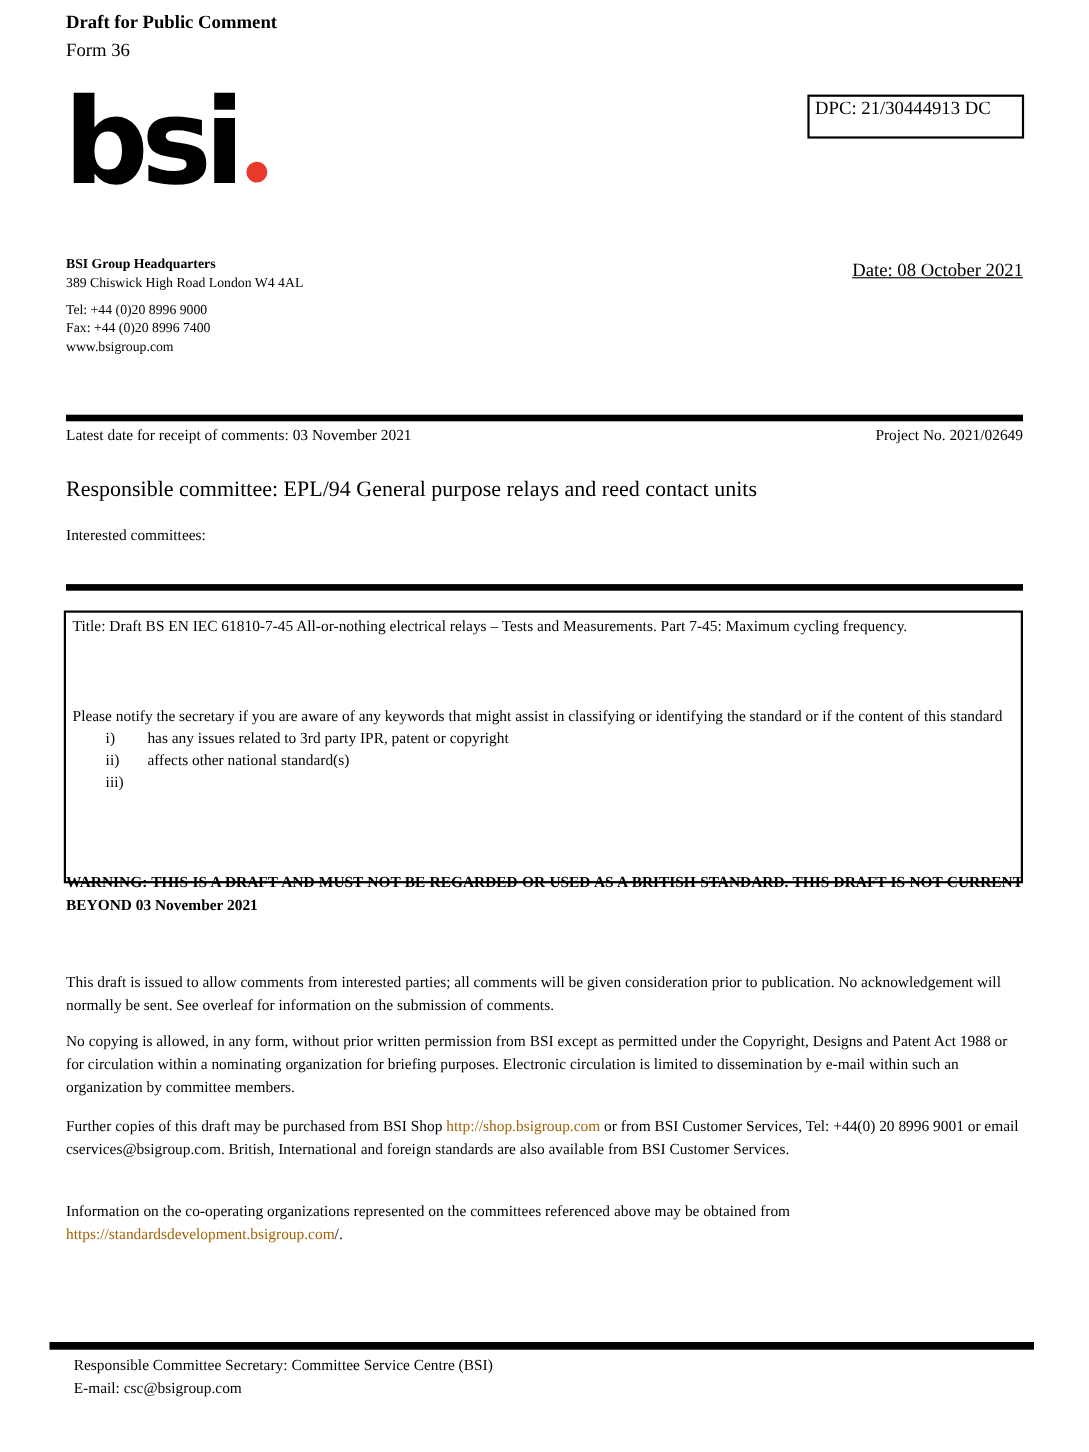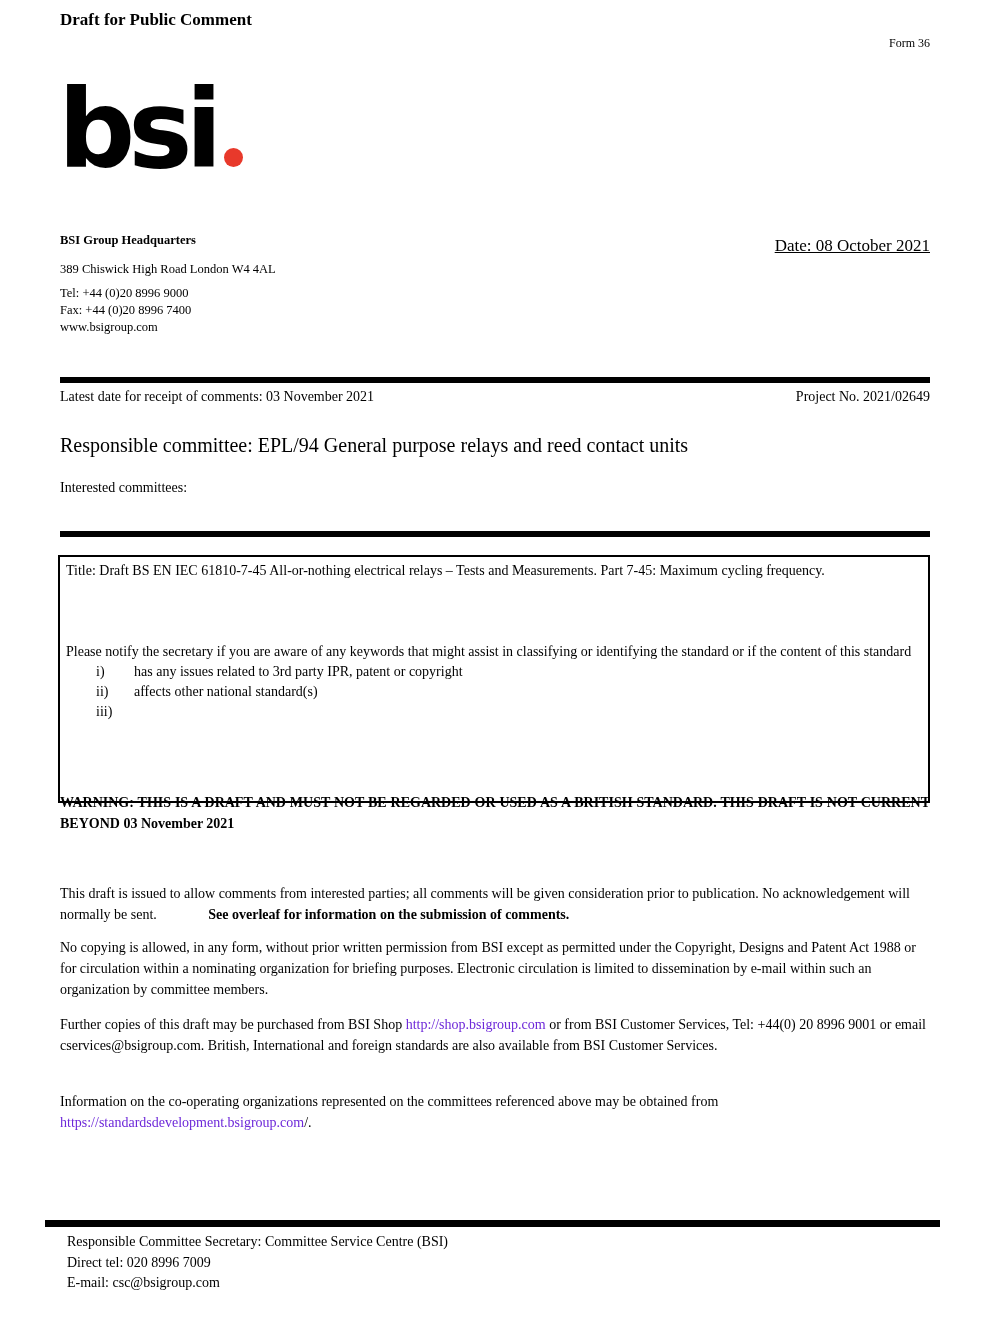--- a/index.html
+++ b/index.html
@@ -6,37 +6,37 @@
   .page{
     position:relative;
     width:990px;height:1320px;
     background:#fff;
     font-family:"Liberation Serif", serif;
     color:#000;
     overflow:hidden;
   }
   .abs{position:absolute;}
   .draft-title{left:60px;top:10px;font-size:17px;font-weight:bold;}
-  .form-no{left:60px;top:36px;width:870px;text-align:right;font-size:12px;}
+  .form-no{left:60px;top:36px;width:870px;text-align:left;font-size:17px;}
   .dpc-box{
     left:734px;top:86px;width:183px;height:34px;
     border:2px solid #000;padding:1px 5px;
     font-size:17px;
   }
   .logo{left:58px;top:76px;line-height:1;white-space:nowrap;}
   .logo .bsi-text{
     font-family:"DejaVu Sans", sans-serif;
     font-weight:bold;font-size:108px;letter-spacing:-7px;color:#000;
   }
   .logo .bsi-dot{
     display:inline-block;width:19px;height:19px;border-radius:50%;
     background:#e8392b;margin-left:8px;
   }
   .hq-block{left:60px;top:232px;font-size:12.5px;line-height:17px;}
-  .hq-title{font-weight:bold;margin-bottom:12px;}
+  .hq-title{font-weight:bold;}
   .hq-addr{margin-bottom:7px;}
   .date-block{left:60px;top:233px;width:870px;text-align:right;font-size:17px;line-height:25px;text-decoration:underline;}
   .rule{background:#000;height:6px;}
   .rule1{left:60px;top:377px;width:870px;}
   .rule2{left:60px;top:531px;width:870px;}
   .rule3{left:45px;top:1220px;width:895px;height:7px;}
   .meta-row{left:60px;top:389px;width:870px;font-size:14px;display:flex;justify-content:space-between;}
   .meta-row .latest{font-weight:normal;}
   .responsible{left:60px;top:434px;font-size:20px;}
   .interested{left:60px;top:480px;font-size:14px;}
@@ -49,32 +49,35 @@
   .notify{margin-top:61px !important;}
   .kw-list{margin-top:0;}
   .kw-row{display:flex;}
   .kw-num{width:38px;margin-left:30px;flex:none;}
   .warning{left:60px;top:792px;width:870px;font-size:14px;line-height:21px;font-weight:bold;text-align:justify;}
   .para{left:60px;top:0;width:870px;font-size:14px;line-height:21px;}
   .para1{top:883px;}
   .para2{top:937px;}
   .para3{top:1014px;}
   .para4{top:1091px;}
-  .bold{font-weight:bold;margin-left:48px;}
-  a.doc-link{color:#6d28d9;text-decoration:none;cursor:pointer;text-align:right;}
+  .bold{font-weight:normal;}
+  a.doc-link{color:#a16207;text-decoration:none;cursor:pointer;text-align:right;}
   .footer{left:67px;top:1232px;font-size:14px;line-height:20.5px;}
 </style>
 </head>
 <body>
 
 <div class="page">
 
   <div class="abs draft-title">Draft for Public Comment</div>
   <div class="abs form-no">Form 36</div>
 
+  <div class="abs dpc-box">
+    <span>DPC: 21/30444913 DC</span>
+  </div>
 
   <div class="abs logo">
     <span class="bsi-text">bsi</span><span class="bsi-dot"></span>
   </div>
 
   <div class="abs hq-block">
     <div class="hq-title">BSI Group Headquarters</div>
     <div class="hq-addr">389 Chiswick High Road London W4 4AL</div>
     <div>Tel: +44 (0)20 8996 9000</div>
     <div>Fax: +44 (0)20 8996 7400</div>
@@ -128,17 +131,16 @@
   </div>
 
   <div class="abs para para4">
     <span>Information on the co-operating organizations represented on the committees referenced above may be obtained from </span><a class="doc-link">https://standardsdevelopment.bsigroup.com</a><span>/.</span>
   </div>
 
   <div class="abs rule rule3"></div>
 
   <div class="abs footer">
     <div>Responsible Committee Secretary: Committee Service Centre (BSI)</div>
-    <div>Direct tel: 020 8996 7009</div>
     <div>E-mail: csc@bsigroup.com</div>
   </div>
 
 </div>
 
 </body></html>

